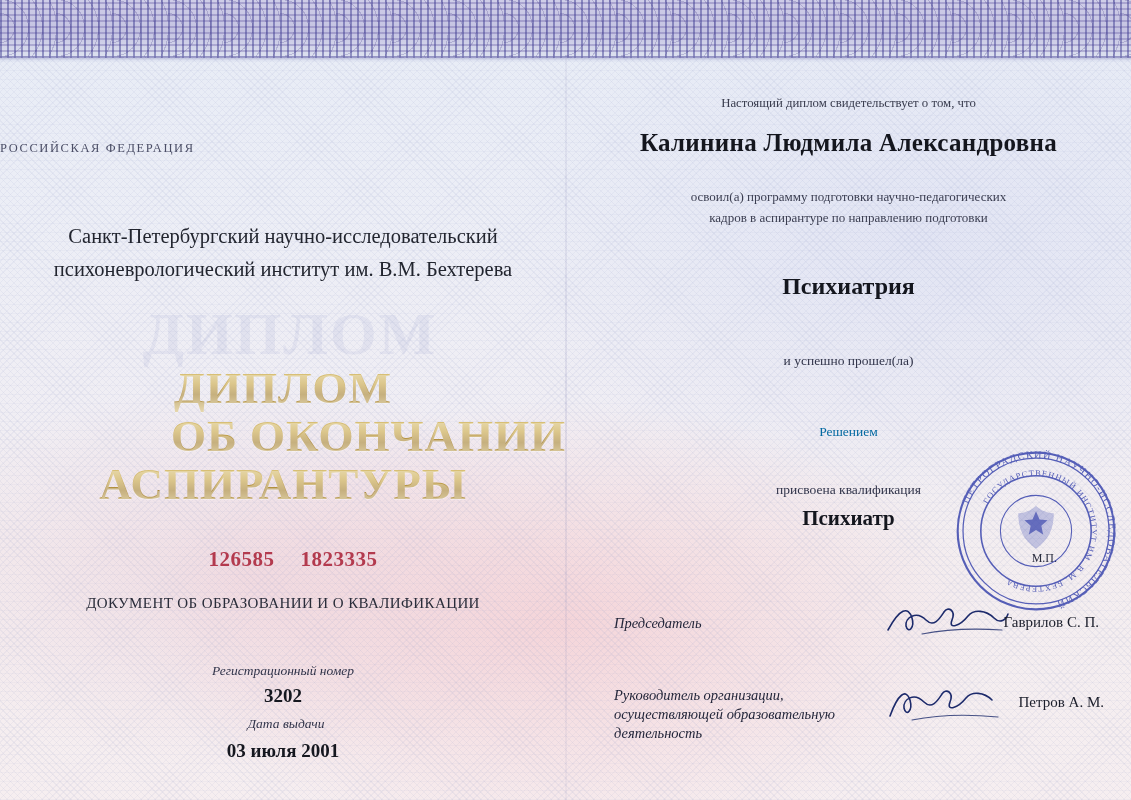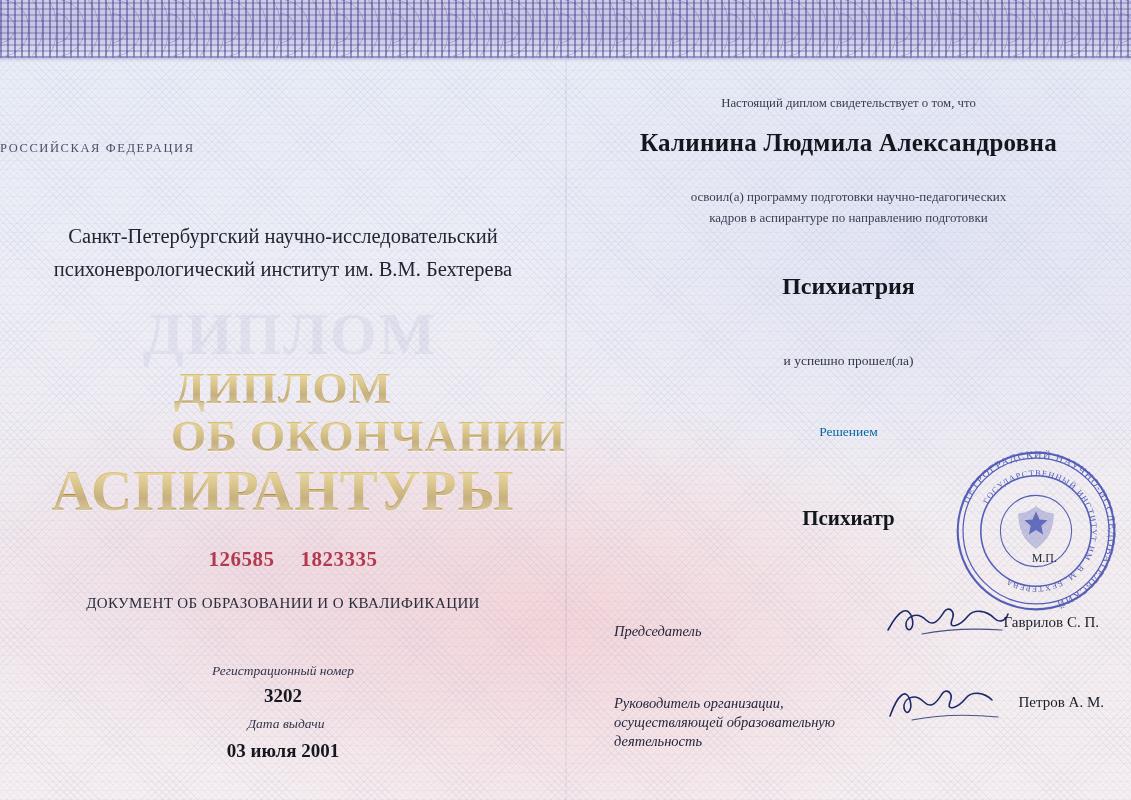--- a/index.html
+++ b/index.html
@@ -131,21 +131,21 @@
     letter-spacing: 1px;
     line-height: 1.02;
     background: linear-gradient(180deg, #e6d49a 0%, #c9a94f 38%, #a8863a 62%, #d8c282 100%);
     -webkit-background-clip: text;
     background-clip: text;
     color: transparent;
     text-shadow: 0 1px 0 rgba(255,255,255,0.35);
   }
   .t1 { font-size: 45px; }
   .t2 { font-size: 45px; margin-top: 2px; text-align: right; }
-  .t3 { font-size: 57px; margin-top: 2px; }
+  .t3 { font-size: 45px; margin-top: 2px; }
 
   .serial {
     position: absolute;
     top: 489px;
     left: 0; right: 0;
     text-align: center;
     color: #b33a4e;
     font-size: 21px;
     font-weight: bold;
     letter-spacing: 0.5px;
@@ -285,21 +285,20 @@
   .sig-row.two { top: 628px; }
   .sig-role {
     position: absolute;
     left: 0;
     top: 0;
     font-size: 14.5px;
     font-style: italic;
     color: #23263a;
     line-height: 19px;
     width: 230px;
-    margin-top: 8px;
   }
   .sig-name {
     position: absolute;
     right: 20px;
     top: 0;
     font-size: 15px;
     color: #1b1e2b;
     margin-left: 13px;
   }
   .sig-name.two { right: 15px; top: 8px; }
@@ -378,20 +377,21 @@
       <div>освоил(а) программу подготовки научно-педагогических</div>
       <div>кадров в аспирантуре по направлению подготовки</div>
     </div>
 
     <div class="r-field">Психиатрия</div>
 
     <div class="r-passed">и успешно прошел(ла)</div>
 
     <div class="r-decision">Решением</div>
 
+    <div class="r-qual-label">присвоена квалификация</div>
     <div class="r-qual">Психиатр</div>
 
     <div class="sig-row one">
       <div class="sig-role">Председатель</div>
       <svg class="scribble" viewBox="0 0 130 40">
         <path d="M6 30 C 18 8, 26 6, 30 18 C 33 28, 26 34, 24 26 C 23 18, 34 10, 44 20 C 52 28, 58 18, 62 12 C 66 6, 74 10, 70 20 C 66 30, 78 26, 86 16 C 92 9, 104 10, 112 18 C 118 24, 124 20, 126 14" fill="none" stroke="#1c2a6b" stroke-width="1.6" stroke-linecap="round"></path>
         <path d="M40 34 C 60 30, 90 28, 120 30" fill="none" stroke="#1c2a6b" stroke-width="1.2" stroke-linecap="round" opacity="0.8"></path>
       </svg>
       <div class="sig-name">Гаврилов С. П.</div>
     </div>

